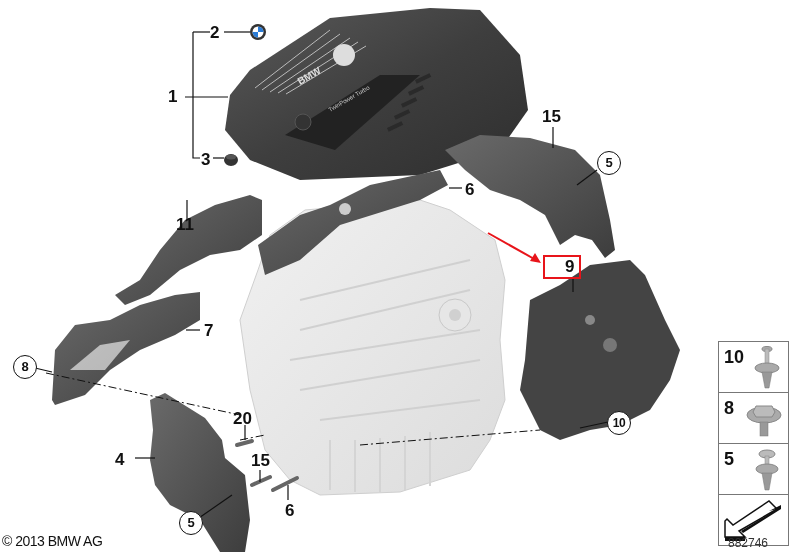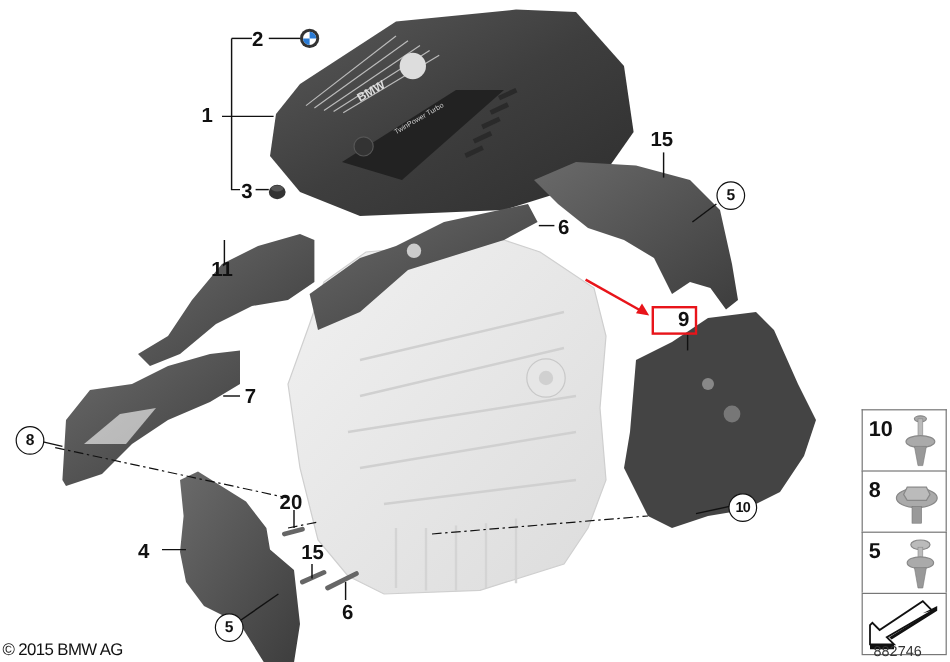--- a/index.html
+++ b/index.html
@@ -180,14 +180,14 @@
   </div>
   <div class="legend-cell">
     <svg width="69" height="48">
       <polygon points="6,26 6,42 26,42 20,36 58,14 50,6 14,30 8,24" fill="#fff" stroke="#111" stroke-width="1.5"></polygon>
       <polygon points="6,42 26,42 26,46 6,46" fill="#111"></polygon>
       <polygon points="50,16 62,10 62,14 24,38 22,36 58,14" fill="#111"></polygon>
     </svg>
   </div>
 </div>
 
-<div class="copyright">© 2015 BMW AG</div>
+<div class="copyright">© 2013 BMW AG</div>
 <div class="imgno">882746</div>
 
 </body></html>

